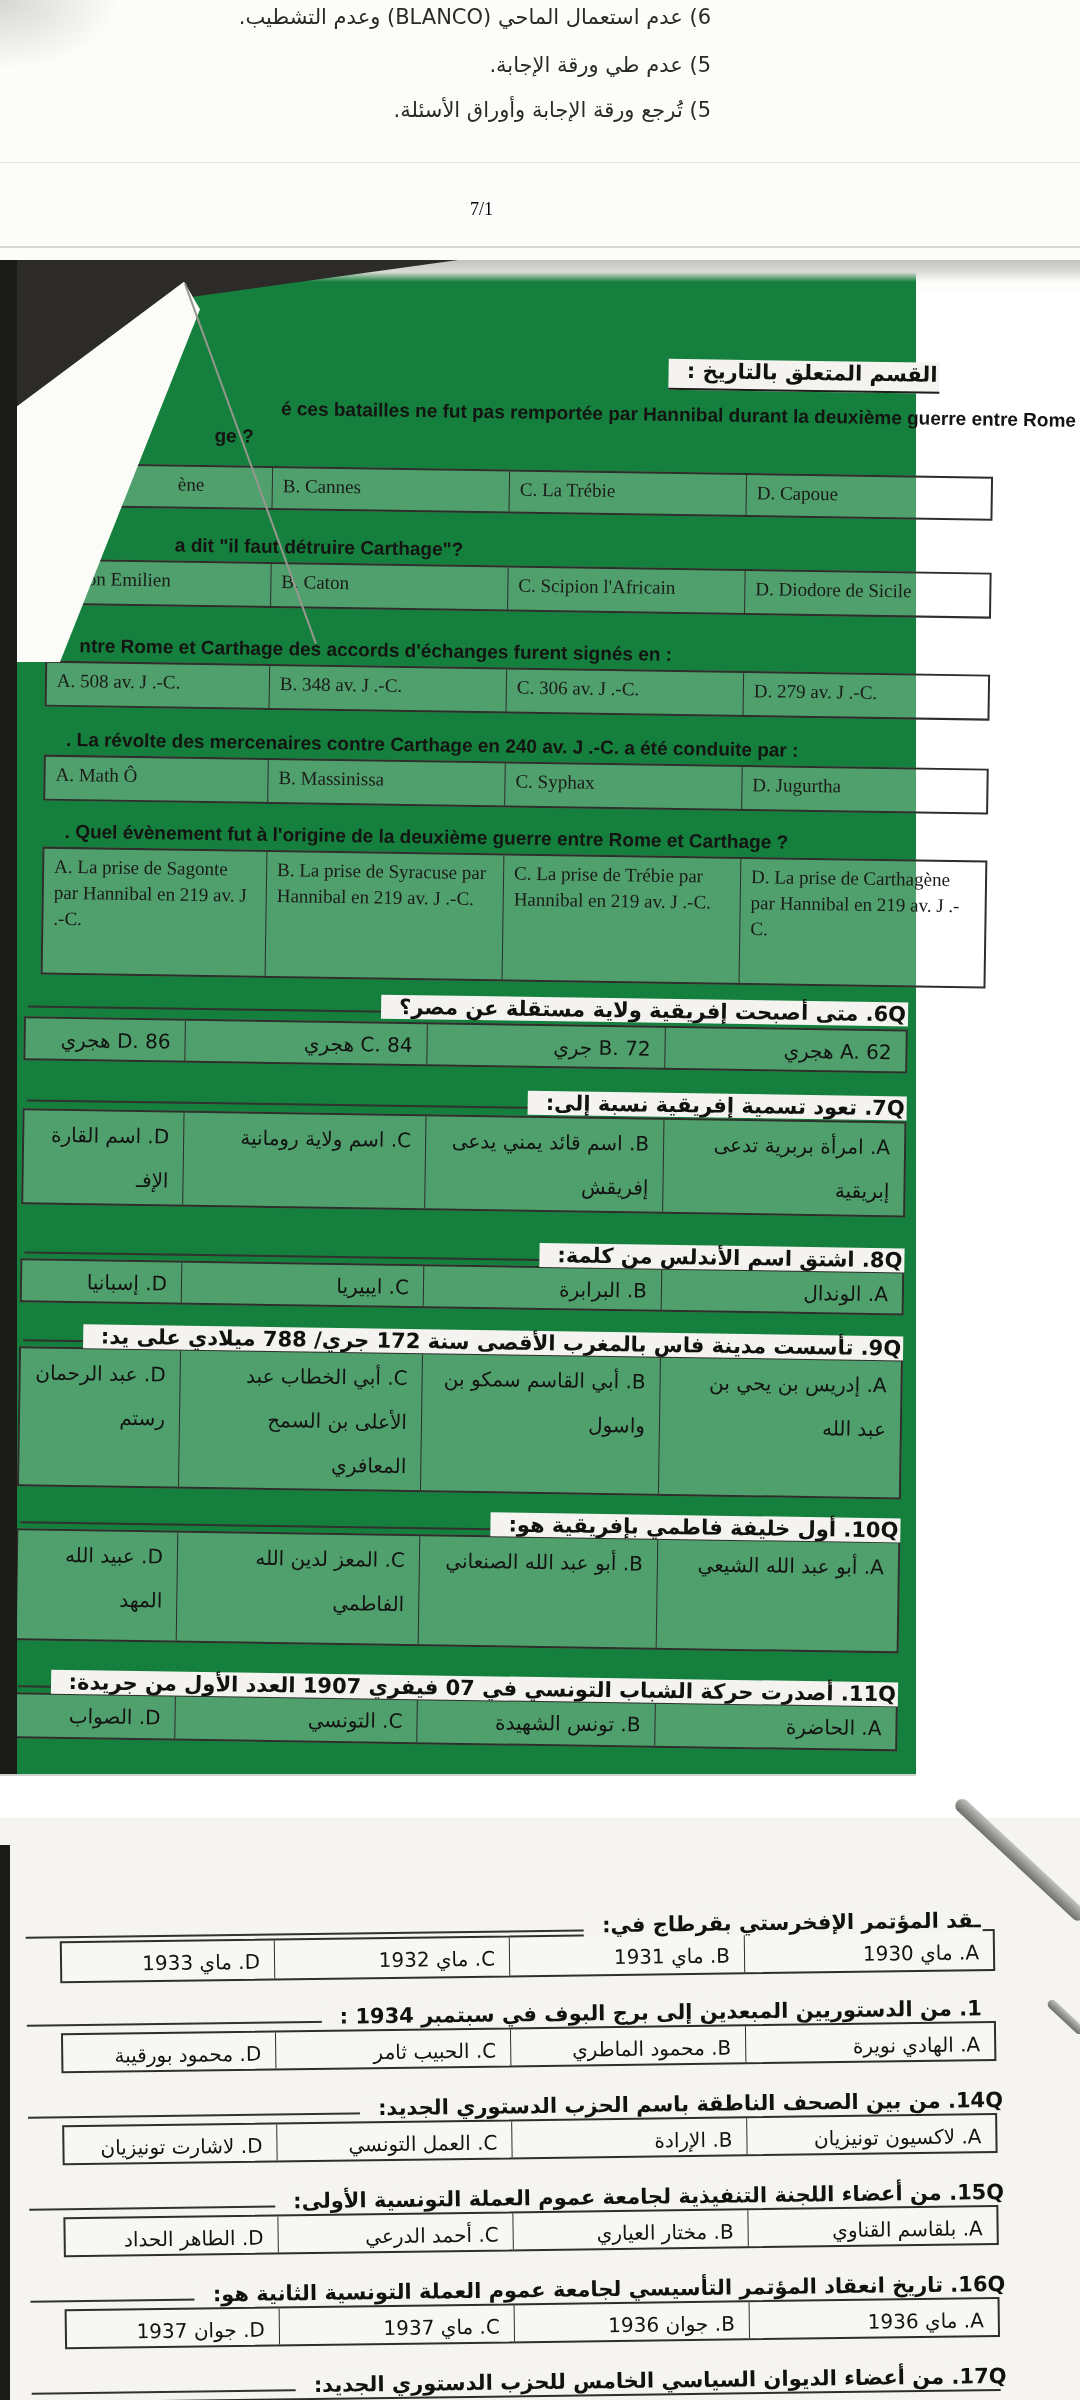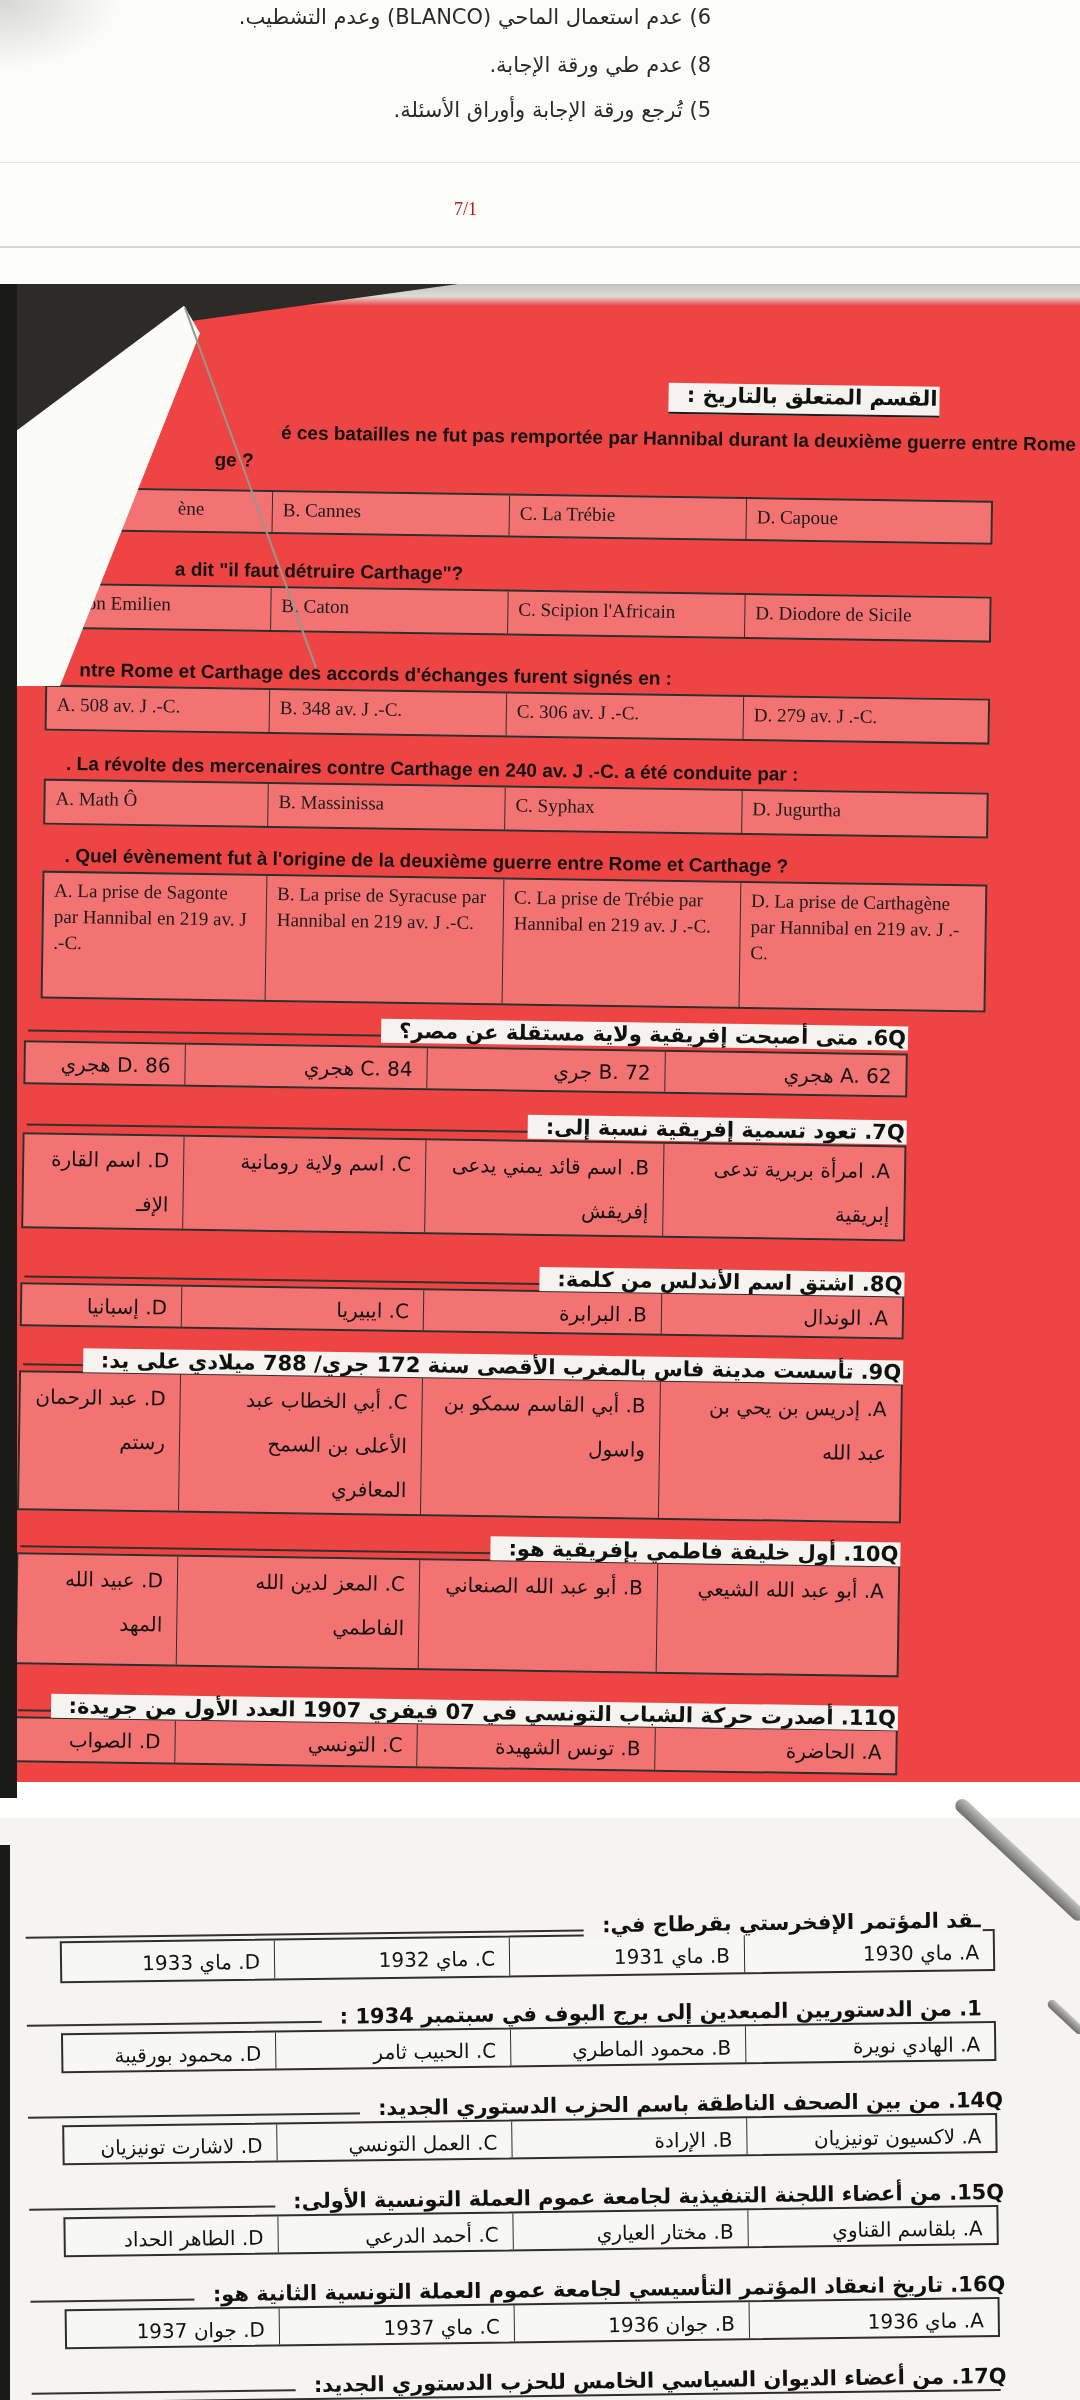--- a/index.html
+++ b/index.html
@@ -5,25 +5,25 @@
   html,body{margin:0;padding:0;}
   body{width:1080px;height:2400px;position:relative;overflow:hidden;background:#ffffff;
        font-family:"DejaVu Sans",sans-serif;}
   .abs{position:absolute;}
   
   #strip{left:0;top:0;width:1080px;height:292px;background:#fcfcfa;}
   #strip .corner{left:0;top:0;width:120px;height:70px;
     background:radial-gradient(ellipse at 0% 0%, #d6d6d2 0%, rgba(214,214,210,0) 70%);}
   .instr{direction:rtl;right:369px;text-align:right;
     font:21px/26px "DejaVu Sans",sans-serif;color:#2a2a26;white-space:nowrap;}
-  #pgnum{left:454px;top:198px;font:18px/22px "Liberation Serif",serif;color:#b91c1c;}
+  #pgnum{left:470px;top:198px;font:18px/22px "Liberation Serif",serif;color:#000000;}
   .faintline{left:0;width:1080px;height:1px;background:#e4e4e0;}
   #strip-bottom{left:0;top:246px;width:1080px;height:2px;background:#d8d8d3;}
   
-  #scan1{left:0;top:284px;width:1080px;height:1514px;background:#ef4444;border-bottom:2px solid #d2d2cd;}
+  #scan1{left:0;top:260px;width:916px;height:1514px;background:#15803d;border-bottom:2px solid #d2d2cd;}
   #scan2{left:0;top:1818px;width:1080px;height:582px;background:#f5f4f0;}
   #gap{left:0;top:1782px;width:1080px;height:36px;background:#ffffff;}
   .leftbar{background:#1a1a17;z-index:6;}
   #scan1 .topband{left:0;top:0;width:1080px;height:22px;z-index:2;
     background:linear-gradient(to bottom,#c2c2be 0%,#dcdcd7 55%,rgba(244,243,239,0) 100%);}
   #darkcorner{left:8px;top:0;width:450px;height:170px;z-index:3;background:#2c2b28;
     clip-path:polygon(0 0,100% 0,40% 22%,0 92%);}
   #fold-flap{left:0;top:10px;width:200px;height:392px;z-index:4;
     background:linear-gradient(115deg,#fbfbf8 70%,#ecece7 100%);
     clip-path:polygon(92% 3%,100% 10%,30% 100%,0 100%,0 38%);}
@@ -60,21 +60,21 @@
   .w-a1{left:24px;width:884px;}
   .w-a2{left:62px;width:935px;}
   #row17-line{left:62px;top:577px;width:935px;height:2px;background:#2e2e2a;}
 </style>
 </head>
 <body>
 
 <div class="abs" id="strip">
   <div class="abs corner"></div>
   <div class="abs instr" style="top:4px">6) عدم استعمال الماحي (BLANCO) وعدم التشطيب.</div>
-  <div class="abs instr" style="top:52px">8) عدم طي ورقة الإجابة.</div>
+  <div class="abs instr" style="top:52px">5) عدم طي ورقة الإجابة.</div>
   <div class="abs instr" style="top:97px">5) تُرجع ورقة الإجابة وأوراق الأسئلة.</div>
   <div class="abs faintline" style="top:162px"></div>
   <div class="abs" id="pgnum">7/1</div>
   <div class="abs" id="strip-bottom"></div>
 </div>
 
 <div class="abs" id="scan1">
   <div class="abs" id="s1rot">
 
     <div class="aq" id="sec-title">

